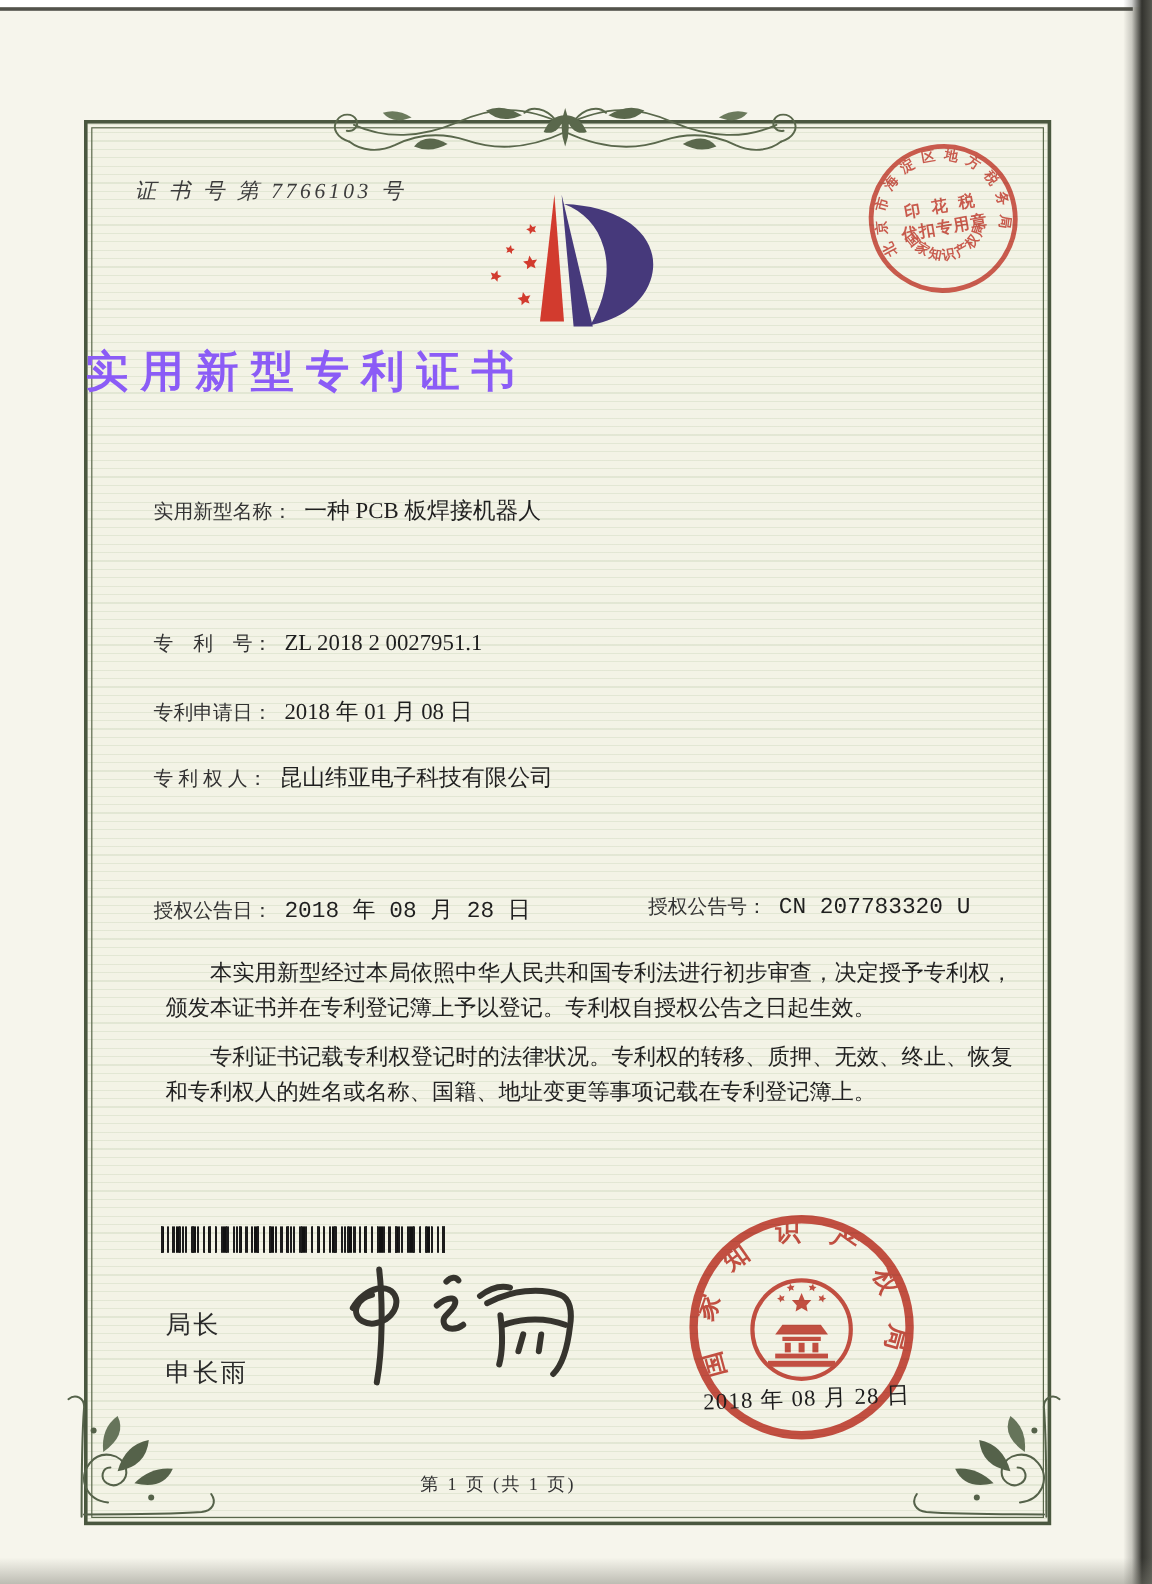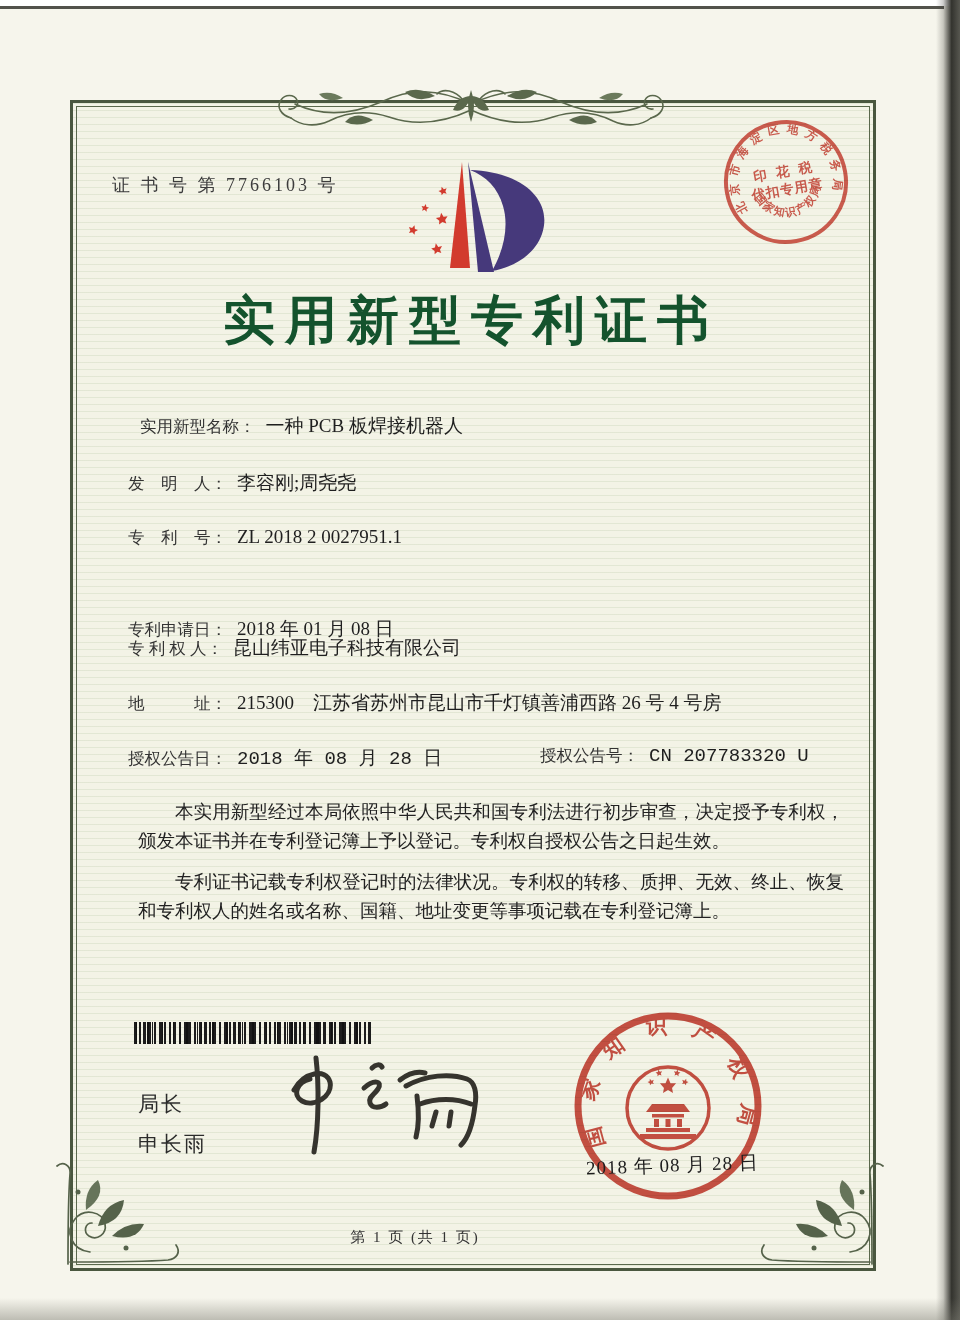--- a/index.html
+++ b/index.html
@@ -18,24 +18,24 @@
   .frame{position:absolute;left:70px;top:100px;width:800px;height:1165px;
          border:3px solid #4a573f;z-index:1;
          background:
            repeating-linear-gradient(180deg,rgba(150,175,130,.18) 0 1px,rgba(0,0,0,0) 1px 7px),
            #f3f3e6;}
   .frame::before{content:"";position:absolute;left:3px;top:3px;right:3px;bottom:3px;
          border:1px solid #5a684c;pointer-events:none;}
 
   .orn{position:absolute;z-index:2;}
 
-  .cert-no{position:absolute;left:112px;top:173px;font-size:18px;letter-spacing:3px;color:#3c3c3c;z-index:2;}
+  .cert-no{position:absolute;left:112px;top:147px;font-size:18px;letter-spacing:3px;color:#3c3c3c;z-index:2;font-style:italic;}
   .logo{position:absolute;left:390px;top:150px;z-index:2;}
-  .title{position:absolute;left:71px;top:286px;width:800px;text-align:center;
-         font-size:52px;font-weight:bold;letter-spacing:10px;color:#14532d;z-index:2;}
+  .title{position:absolute;left:71px;top:286px;width:800px;text-align:left;
+         font-size:36px;font-weight:bold;letter-spacing:10px;color:#8b5cf6;z-index:2;}
 
   .field{position:absolute;left:128px;width:732px;height:26px;font-size:19px;z-index:2;white-space:nowrap;}
   .field .lbl{display:inline-block;font-size:16.5px;color:#333;vertical-align:baseline;}
   .field .val{margin-left:10px;color:#1f1f1f;}
   .pair2{position:absolute;left:412px;top:0;}
 
   .body-text{position:absolute;left:126px;top:786px;width:730px;z-index:2;
              font-size:18.5px;line-height:29px;color:#222;text-align:justify;}
   .body-text p{margin:12px;text-indent:2em;}
 
@@ -124,37 +124,31 @@
     <path d="M80,20 C135,22 163,52 152,84 C144,107 120,118 102,121 C114,100 119,76 113,56 C108,38 96,26 80,20 Z" fill="#46397b"></path>
     <use href="#star5" transform="translate(53,41) scale(0.45) rotate(-18)" fill="#d23b2e"></use>
     <use href="#star5" transform="translate(35,58) scale(0.40) rotate(12)" fill="#d23b2e"></use>
     <use href="#star5" transform="translate(52,69) scale(0.62) rotate(-8)" fill="#d23b2e"></use>
     <use href="#star5" transform="translate(23,80) scale(0.50) rotate(18)" fill="#d23b2e"></use>
     <use href="#star5" transform="translate(47,99) scale(0.58) rotate(-12)" fill="#d23b2e"></use>
   </svg>
 
   <div class="title">实用新型专利证书</div>
 
-  <div class="field" style="top:413px;margin-left:12px;">
+  <div class="field" style="top:413px;">
     <span class="lbl">实用新型名称：</span><span class="val">一种 PCB 板焊接机器人</span>
-  </div>
-  <div class="field" style="top:470px;">
-    <span class="lbl">发　明　人：</span><span class="val">李容刚;周尧尧</span>
   </div>
   <div class="field" style="top:526px;">
     <span class="lbl">专　利　号：</span><span class="val">ZL 2018 2 0027951.1</span>
   </div>
-  <div class="field" style="top:580px;margin-top:36px;">
+  <div class="field" style="top:580px;">
     <span class="lbl">专利申请日：</span><span class="val">2018 年 01 月 08 日</span>
   </div>
   <div class="field" style="top:635px;">
     <span class="lbl">专 利 权 人：</span><span class="val">昆山纬亚电子科技有限公司</span>
-  </div>
-  <div class="field" style="top:690px;">
-    <span class="lbl">地　　　址：</span><span class="val">215300　江苏省苏州市昆山市千灯镇善浦西路 26 号 4 号房</span>
   </div>
   <div class="field" style="top:745px;font-family:Liberation Mono, monospace;">
     <span class="lbl">授权公告日：</span><span class="val">2018 年 08 月 28 日</span>
     <span class="pair2">
       <span class="lbl">授权公告号：</span><span class="val">CN 207783320 U</span>
     </span>
   </div>
 
   <div class="body-text">
     <p>本实用新型经过本局依照中华人民共和国专利法进行初步审查，决定授予专利权，颁发本证书并在专利登记簿上予以登记。专利权自授权公告之日起生效。</p>

